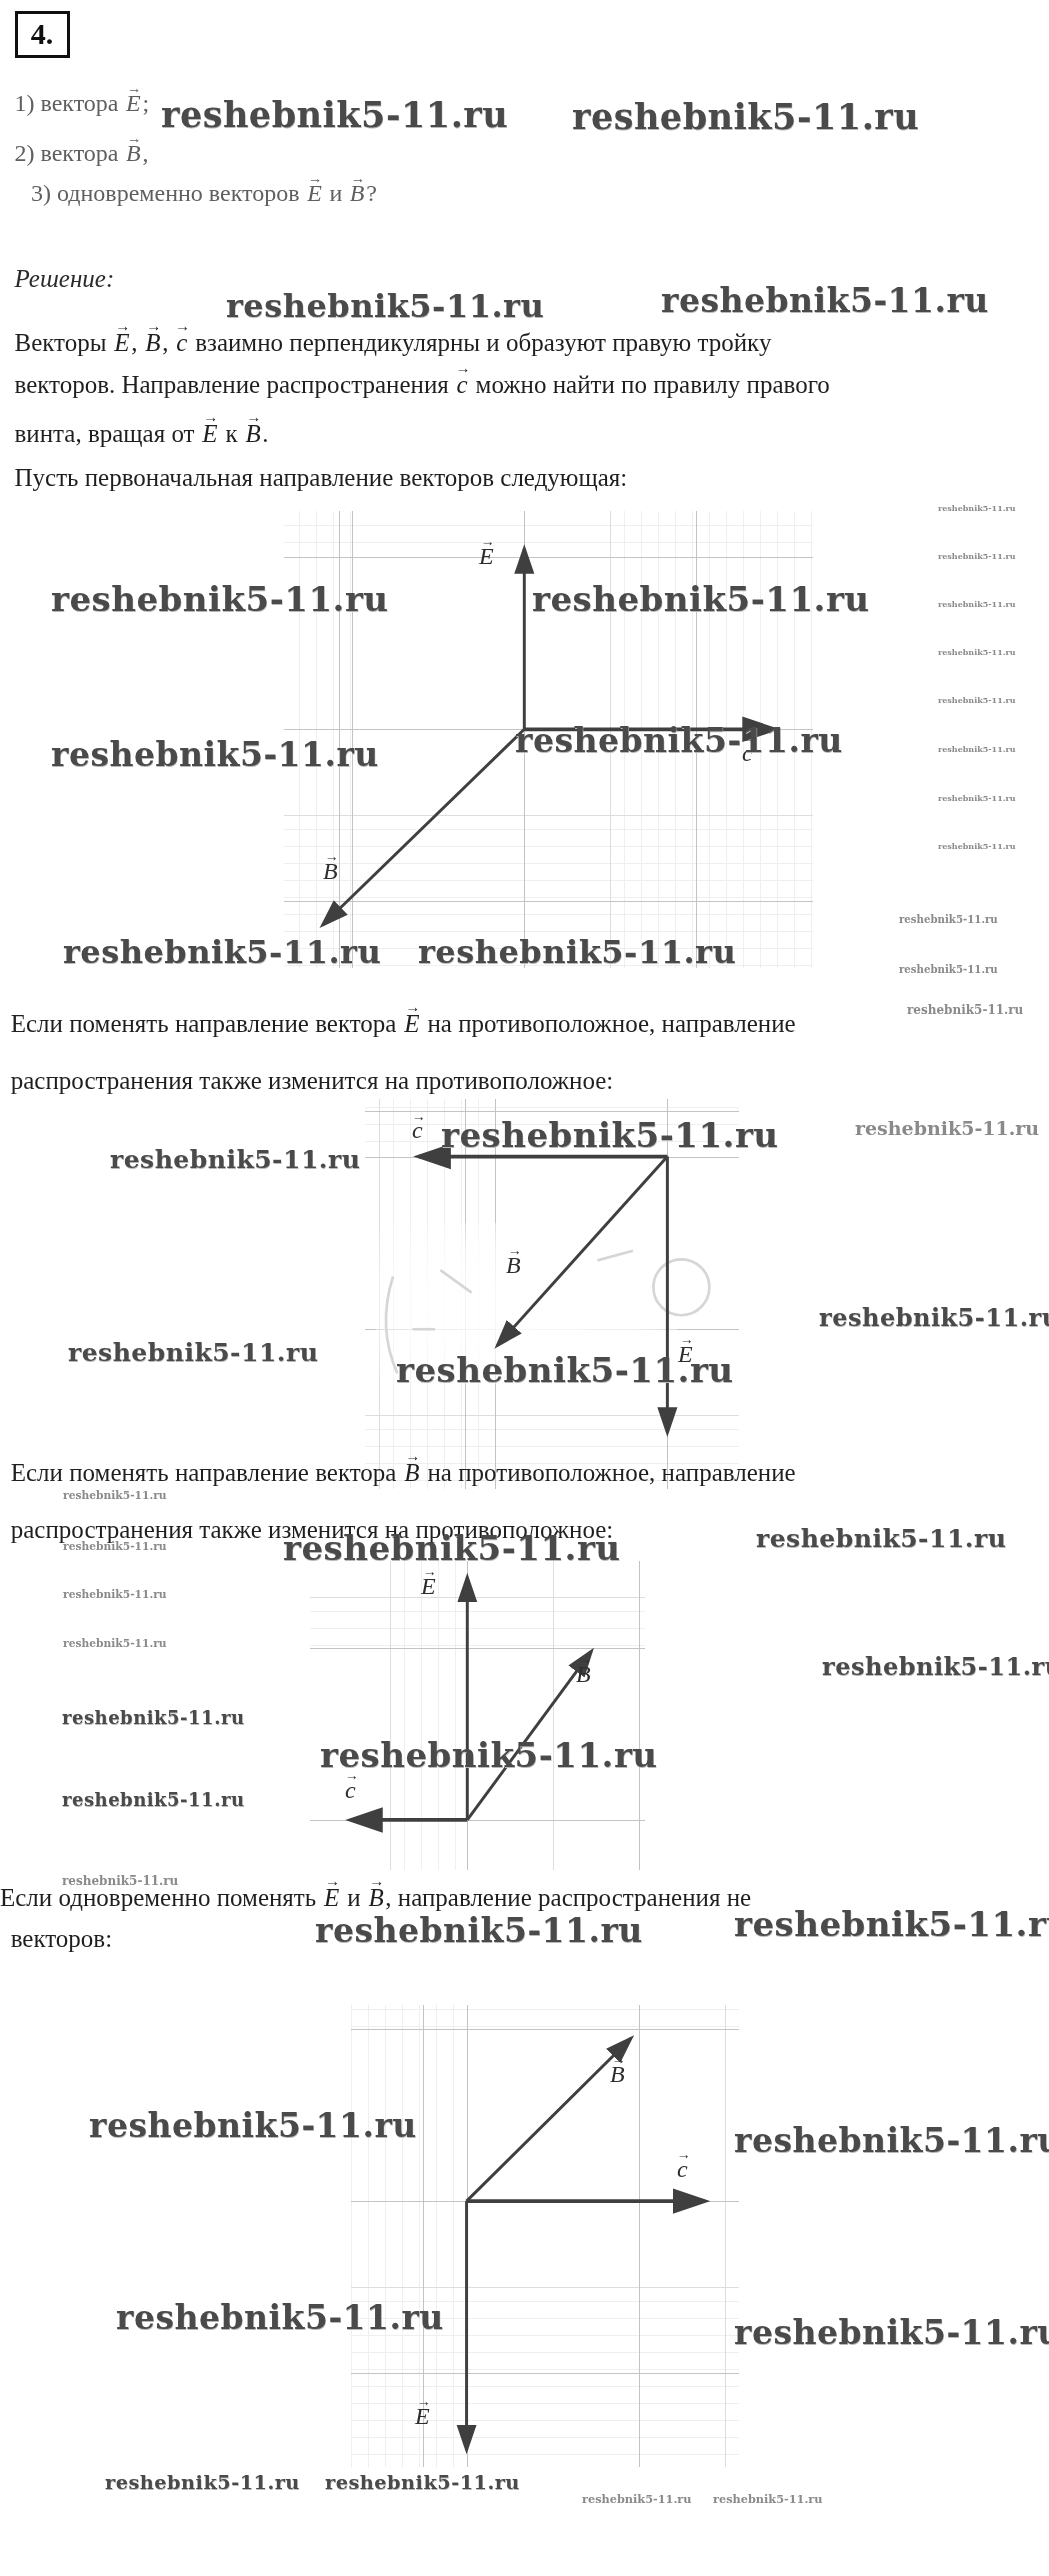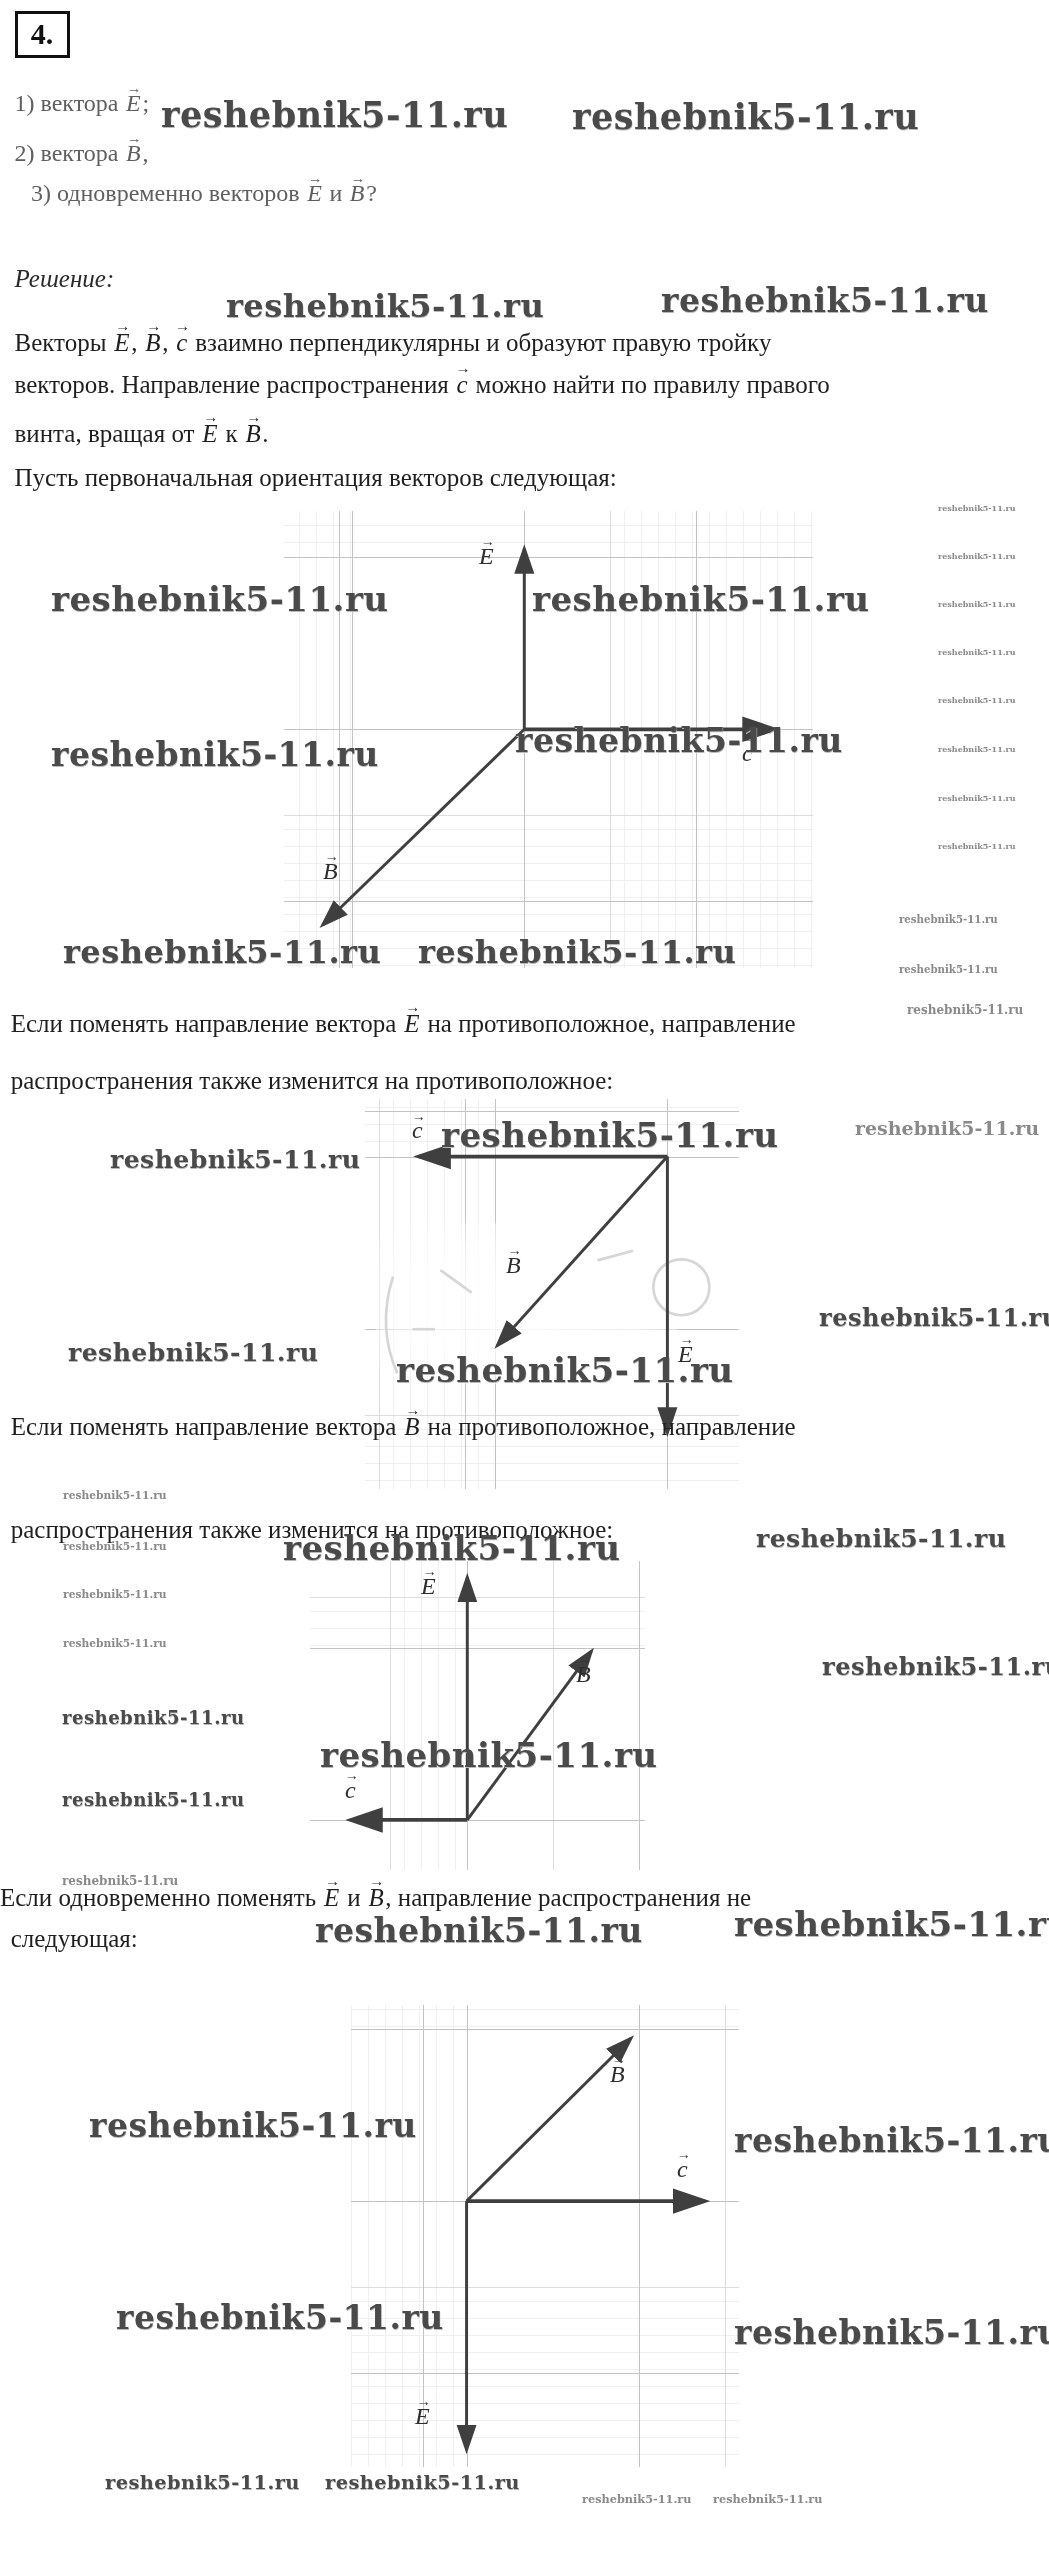--- a/index.html
+++ b/index.html
@@ -53,21 +53,21 @@
   <span class="wm" style="left:161px;top:97px;font-size:35px">reshebnik5-11.ru</span>
   <span class="wm" style="left:572px;top:99px;font-size:35px">reshebnik5-11.ru</span>
 
   <div class="tline italic" style="left:14.5px;top:264px">Решение:</div>
   <span class="wm" style="left:226px;top:290px;font-size:32px">reshebnik5-11.ru</span>
   <span class="wm" style="left:661px;top:284px;font-size:33px">reshebnik5-11.ru</span>
 
   <div class="tline" style="left:14.5px;top:328px">Векторы <span class="vec"><span class="vl">E</span><span class="va">→</span></span>, <span class="vec"><span class="vl">B</span><span class="va">→</span></span>, <span class="vec"><span class="vl">c</span><span class="va">→</span></span> взаимно перпендикулярны и образуют правую тройку</div>
   <div class="tline" style="left:14.5px;top:370px">векторов. Направление распространения <span class="vec"><span class="vl">c</span><span class="va">→</span></span> можно найти по правилу правого</div>
   <div class="tline" style="left:14.5px;top:419px">винта, вращая от <span class="vec"><span class="vl">E</span><span class="va">→</span></span> к <span class="vec"><span class="vl">B</span><span class="va">→</span></span>.</div>
-  <div class="tline" style="left:14.5px;top:463px">Пусть первоначальная ориентация векторов следующая:</div>
+  <div class="tline" style="left:14.5px;top:463px">Пусть первоначальная направление векторов следующая:</div>
 
   <div class="diagram" style="left:284px;top:511px;width:529px;height:457px;background-position:68px 46px">
     <svg width="529" height="457" viewBox="0 0 984 850">
       <defs>
         <marker id="ah1" viewBox="0 0 10 10" refX="8.5" refY="5" markerWidth="10" markerHeight="10" orient="auto-start-reverse" markerUnits="strokeWidth">
           <path d="M0,1.6 L10,5 L0,8.4 z" fill="#3f3f3f"></path>
         </marker>
       </defs>
       <line x1="447" y1="406" x2="447" y2="70" stroke="#3f3f3f" stroke-width="5.5" marker-end="url(#ah1)"></line>
       <line x1="447" y1="406" x2="912" y2="406" stroke="#3f3f3f" stroke-width="7" marker-end="url(#ah1)"></line>
@@ -125,21 +125,21 @@
     <div class="dlabel" style="left:313px;top:243px"><span class="vl">E</span><span class="va">→</span></div>
   </div>
 
   <span class="wm" style="left:441px;top:1118px;font-size:34px">reshebnik5-11.ru</span>
   <span class="wm" style="left:110px;top:1147px;font-size:25px">reshebnik5-11.ru</span>
   <span class="wm light" style="left:855px;top:1119px;font-size:19px">reshebnik5-11.ru</span>
   <span class="wm" style="left:819px;top:1306px;font-size:24px">reshebnik5-11.ru</span>
   <span class="wm" style="left:396px;top:1353px;font-size:34px">reshebnik5-11.ru</span>
   <span class="wm" style="left:68px;top:1340px;font-size:25px">reshebnik5-11.ru</span>
 
-  <div class="tline" style="left:10.7px;top:1412px">Если поменять направление вектора <span class="vec"><span class="vl">B</span><span class="va">→</span></span> на противоположное, направление</div>
+  <div class="tline" style="left:10.7px;top:1458px">Если поменять направление вектора <span class="vec"><span class="vl">B</span><span class="va">→</span></span> на противоположное, направление</div>
   <span class="wm light" style="left:63px;top:1491px;font-size:10.7px">reshebnik5-11.ru</span>
   <div class="tline" style="left:10.7px;top:1515px">распространения также изменится на противоположное:</div>
   <span class="wm light" style="left:63px;top:1542px;font-size:10.7px">reshebnik5-11.ru</span>
   <span class="wm" style="left:283px;top:1531px;font-size:34px">reshebnik5-11.ru</span>
   <span class="wm" style="left:756px;top:1526px;font-size:25px">reshebnik5-11.ru</span>
 
   <div class="diagram" style="left:310px;top:1561px;width:335px;height:309px;background-position:157px 87px">
     <svg width="335" height="309" viewBox="0 0 624 575">
       <defs>
         <marker id="ah3" viewBox="0 0 10 10" refX="8.5" refY="5" markerWidth="10" markerHeight="10" orient="auto-start-reverse" markerUnits="strokeWidth">
@@ -157,21 +157,21 @@
 
   <span class="wm light" style="left:63px;top:1590px;font-size:10.7px">reshebnik5-11.ru</span>
   <span class="wm light" style="left:63px;top:1639px;font-size:10.7px">reshebnik5-11.ru</span>
   <span class="wm" style="left:62px;top:1709px;font-size:18px">reshebnik5-11.ru</span>
   <span class="wm" style="left:62px;top:1791px;font-size:18px">reshebnik5-11.ru</span>
   <span class="wm" style="left:320px;top:1738px;font-size:34px">reshebnik5-11.ru</span>
   <span class="wm" style="left:822px;top:1655px;font-size:24px">reshebnik5-11.ru</span>
   <span class="wm light" style="left:62px;top:1875px;font-size:12px">reshebnik5-11.ru</span>
 
   <div class="tline" style="left:0;top:1883px">Если одновременно поменять <span class="vec"><span class="vl">E</span><span class="va">→</span></span> и <span class="vec"><span class="vl">B</span><span class="va">→</span></span>, направление распространения не</div>
-  <div class="tline" style="left:10.7px;top:1924px">следующая:</div>
+  <div class="tline" style="left:10.7px;top:1924px">векторов:</div>
   <span class="wm" style="left:315px;top:1914px;font-size:33px">reshebnik5-11.ru</span>
   <span class="wm" style="left:734px;top:1907px;font-size:34px">reshebnik5-11.ru</span>
 
   <div class="diagram" style="left:351px;top:2005px;width:388px;height:462px;background-position:116px 24px">
     <svg width="388" height="462" viewBox="0 0 722 860">
       <defs>
         <marker id="ah4" viewBox="0 0 10 10" refX="8.5" refY="5" markerWidth="10" markerHeight="10" orient="auto-start-reverse" markerUnits="strokeWidth">
           <path d="M0,1.6 L10,5 L0,8.4 z" fill="#3f3f3f"></path>
         </marker>
       </defs>

